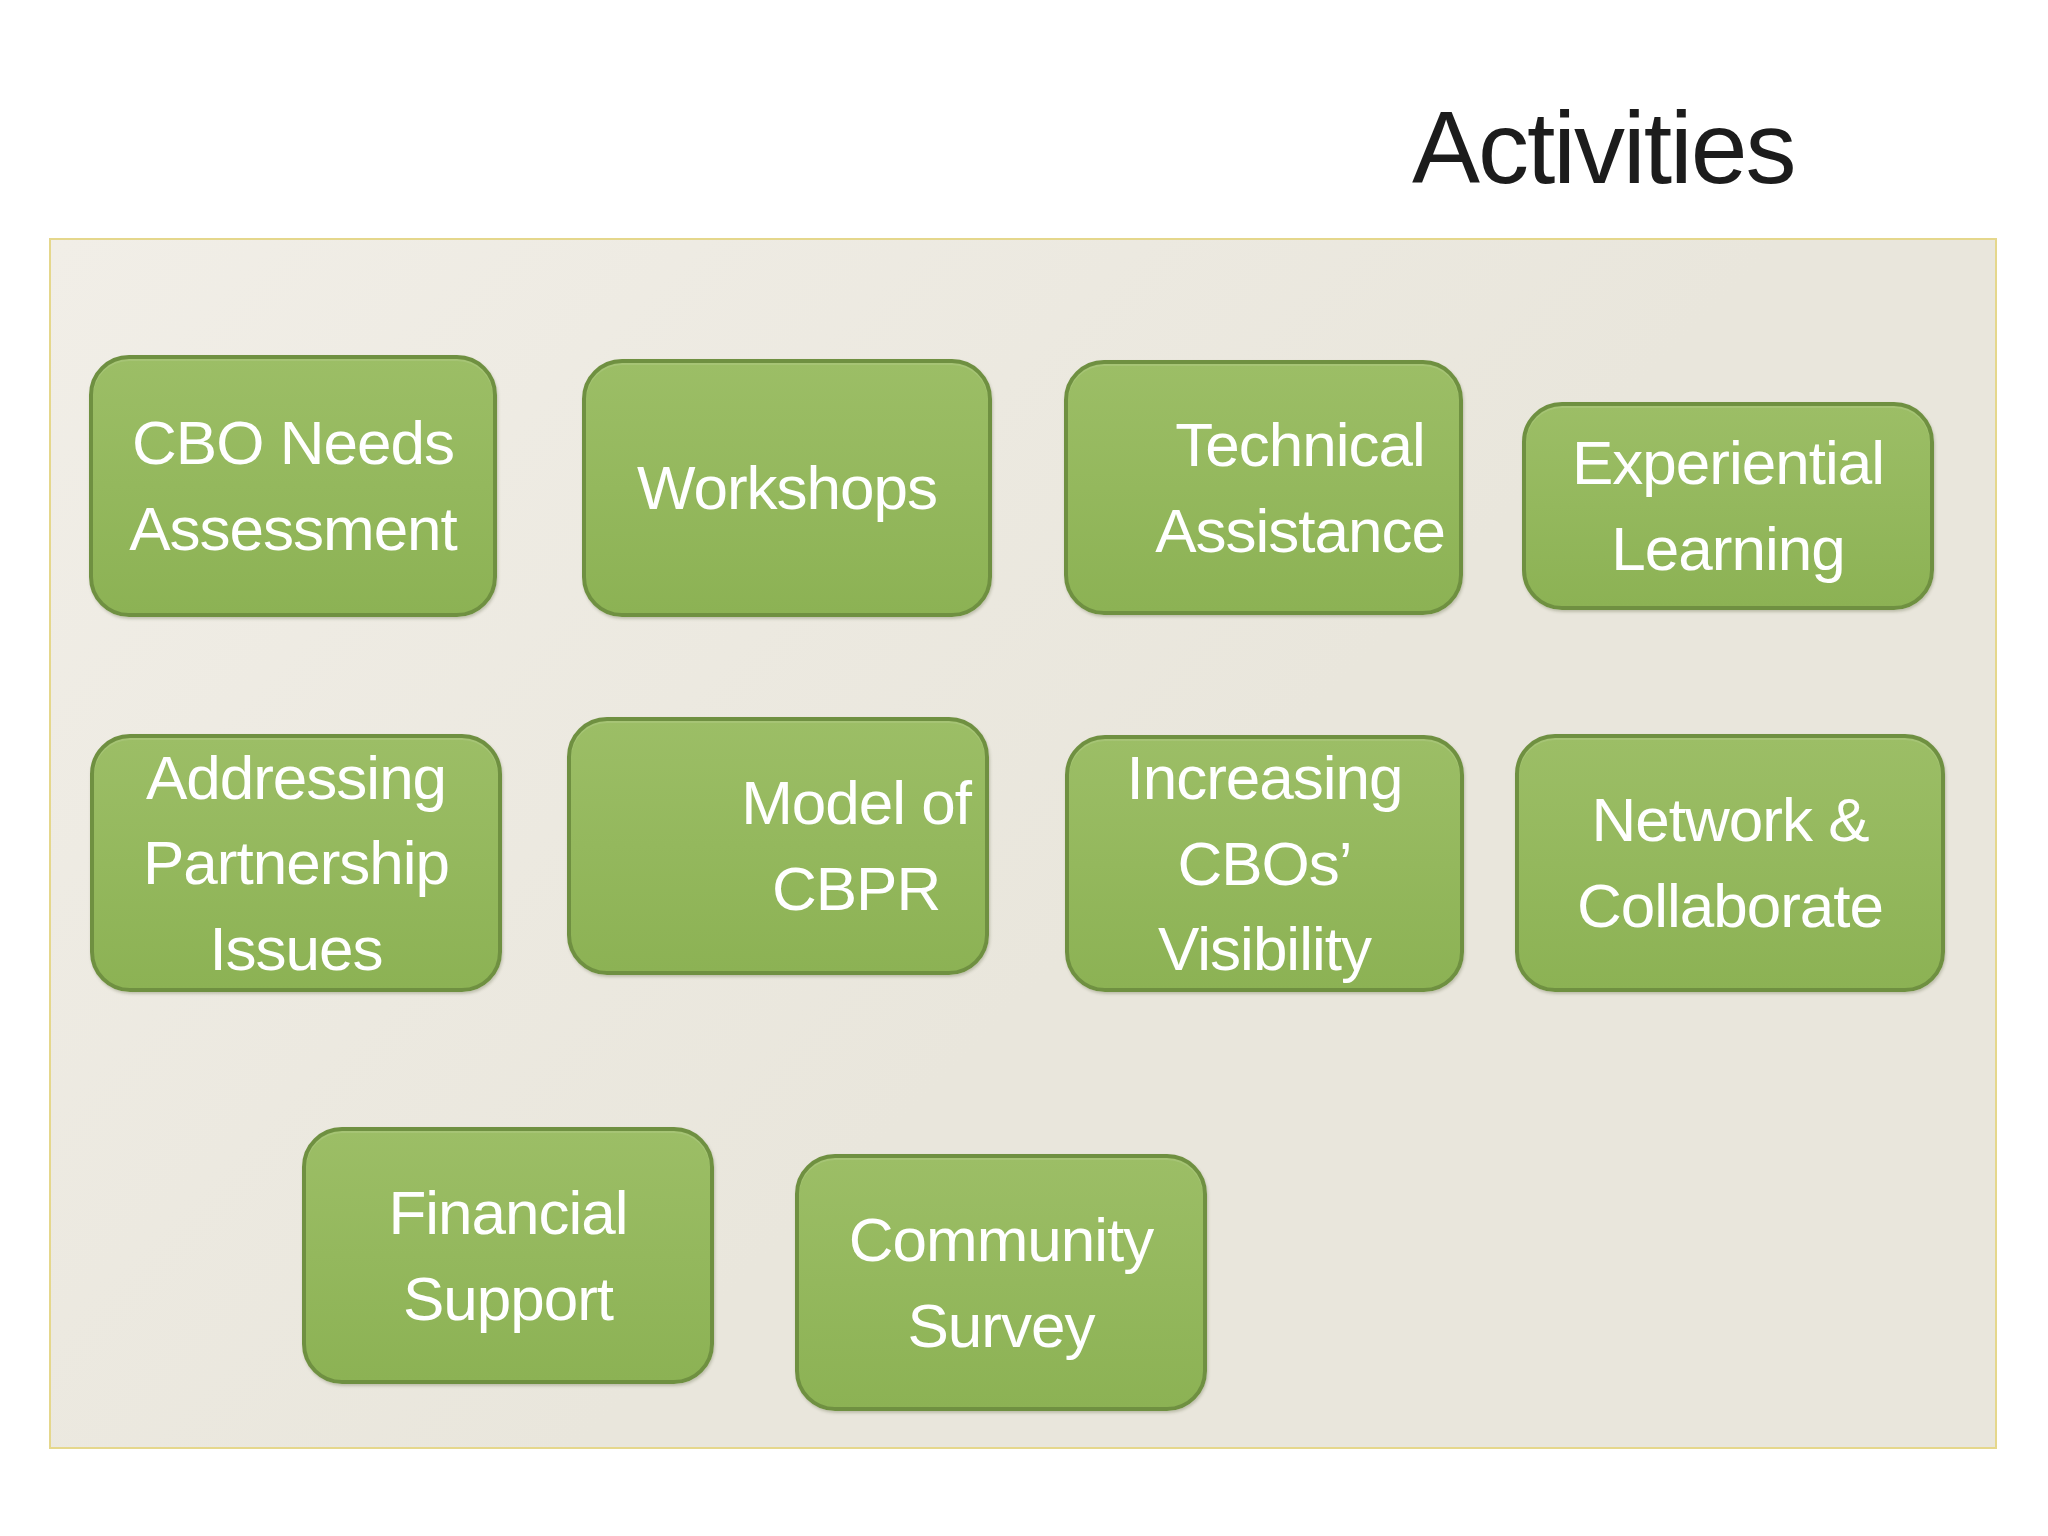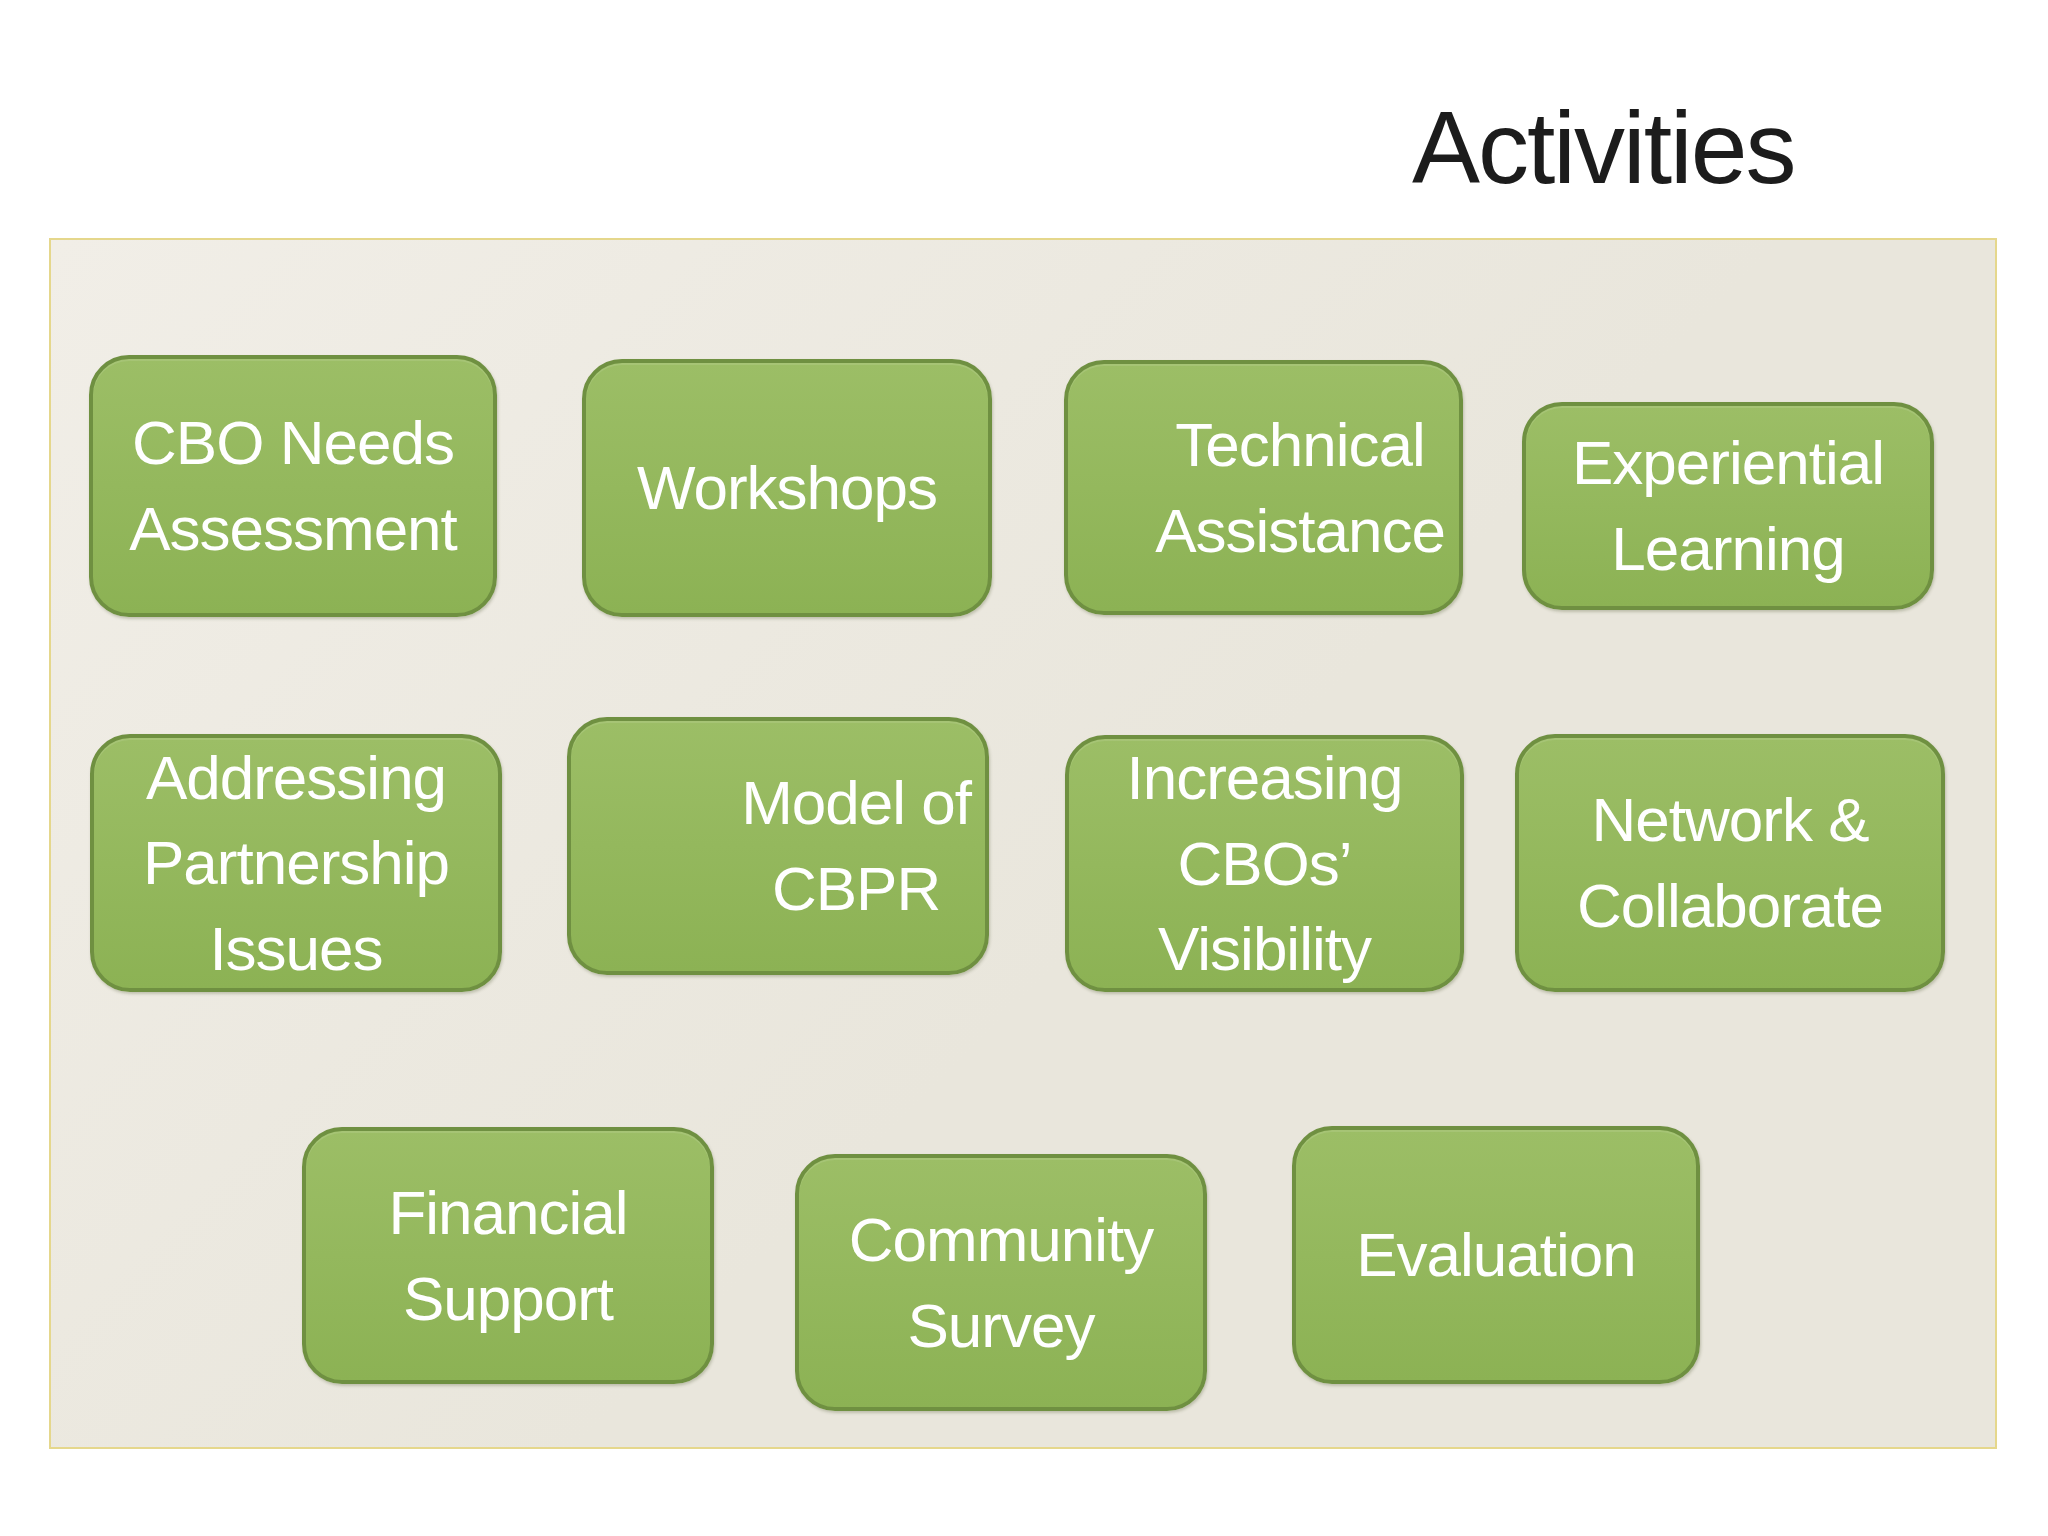--- a/index.html
+++ b/index.html
@@ -126,18 +126,15 @@
     <div class="activity-box b9">
       <span class="box-label">Financial
 Support</span>
     </div>
 
     <div class="activity-box b10">
       <span class="box-label">Community
 Survey</span>
     </div>
 
-    <div class="activity-box b11">
-      <span class="box-label">Evaluation</span>
-    </div>
 
   </div>
 </div>
 
 </body></html>

